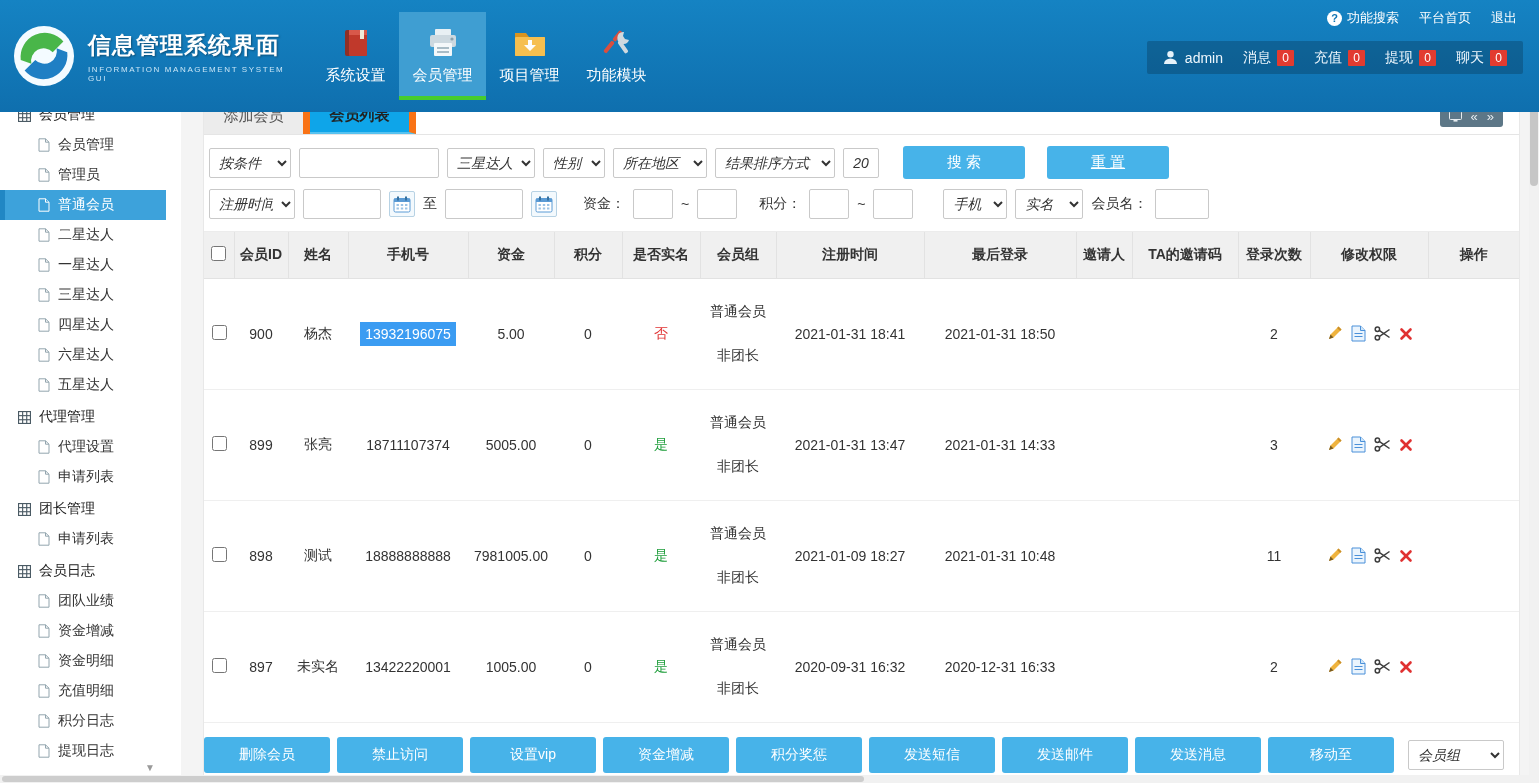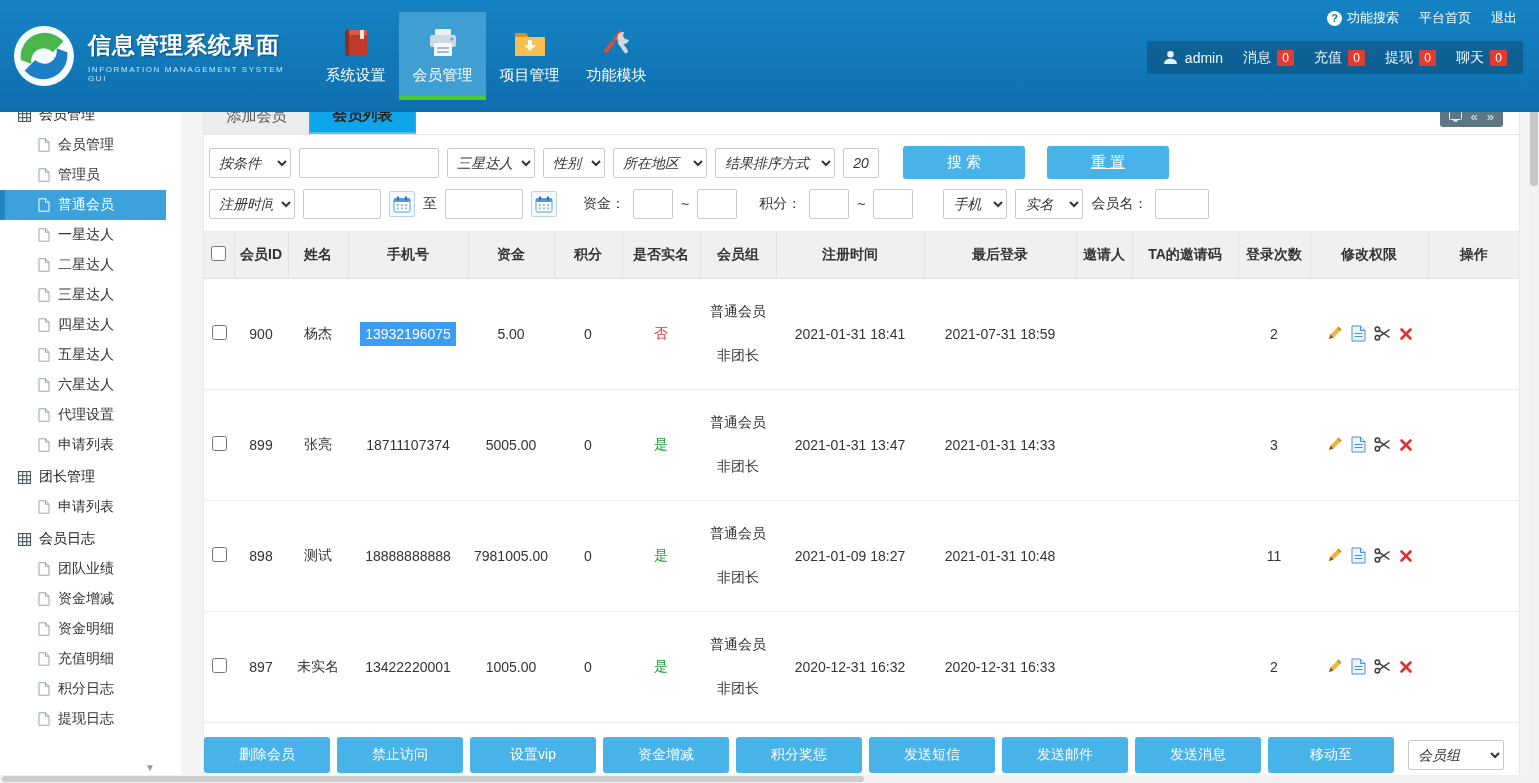--- a/index.html
+++ b/index.html
@@ -38,21 +38,21 @@
   .side-section { display: flex; align-items: center; gap: 8px; height: 30px; padding-left: 18px; font-size: 14px; color: #222; cursor: pointer; margin-top: 2px; }
   .side-item { display: flex; align-items: center; gap: 8px; height: 30px; padding-left: 38px; font-size: 14px; color: #333; cursor: pointer; }
   .side-item.active { background: #3da2db; color: #fff; border-left: 5px solid #2187c4; padding-left: 33px; margin-right: 15px; }
   .side-item.active svg path { stroke: #fff; fill: #3da2db; }
   .side-scroll-hint { position: absolute; bottom: 2px; right: 26px; color: #9a9a9a; font-size: 10px; }
 
   
   main { position: absolute; left: 181px; top: 88px; right: 10px; bottom: 8px; background: #f4f4f4; }
   .panel { position: absolute; left: 22px; top: 9px; right: 9px; bottom: 0; background: #fff; border: 1px solid #e8e8e8; border-bottom: none; }
   .tabbar { height: 37px; background: #fff; border-bottom: 1px solid #e5e5e5; display: flex; align-items: stretch; position: relative; }
-  .tab { min-width: 106px; padding: 0 14px; display: flex; align-items: center; justify-content: center; font-size: 15px; color: #555; background: #ececec; border-right: 1px solid #f97316; cursor: pointer; }
+  .tab { min-width: 106px; padding: 0 14px; display: flex; align-items: center; justify-content: center; font-size: 15px; color: #555; background: #ececec; border-right: 7px solid #f97316; cursor: pointer; }
   .tab.active { background: #0ea5e9; color: #222; font-weight: bold; border-bottom: 2px solid #56c2f0; }
   .mini-toolbar { position: absolute; right: 16px; top: 8px; height: 21px; background: #5d7787; border-radius: 3px; display: flex; align-items: center; gap: 9px; padding: 0 9px; color: #e6edf1; }
   .mini-toolbar .angles { font-size: 13px; line-height: 1; cursor: pointer; }
   .mini-toolbar .icon { cursor: pointer; }
 
   
   .filters { padding: 6px 5px 7px; border-bottom: 1px solid #ececec; }
   .frow { display: flex; align-items: center; gap: 8px; padding: 5px 0; }
   select, input[type="text"] {
     height: 30px; border: 1px solid #c9c9c9; border-radius: 2px; background: #fff;
@@ -242,66 +242,80 @@
         </span>
         <span>普通会员</span>
       </div>
       <div class="side-item">
         <span class="icon">
           <svg width="12" height="14" viewBox="0 0 12 14">
             <path d="M1 0.8 h6.5 L11 4.2 V13.2 H1 z" fill="#fff" stroke="#93a5ae"></path>
             <path d="M7.5 0.8 V4.2 H11" fill="none" stroke="#93a5ae"></path>
           </svg>
         </span>
+        <span>二星达人</span>
+      </div>
+      <div class="side-item">
+        <span class="icon">
+          <svg width="12" height="14" viewBox="0 0 12 14">
+            <path d="M1 0.8 h6.5 L11 4.2 V13.2 H1 z" fill="#fff" stroke="#93a5ae"></path>
+            <path d="M7.5 0.8 V4.2 H11" fill="none" stroke="#93a5ae"></path>
+          </svg>
+        </span>
         <span>一星达人</span>
       </div>
       <div class="side-item">
         <span class="icon">
           <svg width="12" height="14" viewBox="0 0 12 14">
             <path d="M1 0.8 h6.5 L11 4.2 V13.2 H1 z" fill="#fff" stroke="#93a5ae"></path>
             <path d="M7.5 0.8 V4.2 H11" fill="none" stroke="#93a5ae"></path>
           </svg>
         </span>
-        <span>二星达人</span>
-      </div>
-      <div class="side-item">
-        <span class="icon">
-          <svg width="12" height="14" viewBox="0 0 12 14">
-            <path d="M1 0.8 h6.5 L11 4.2 V13.2 H1 z" fill="#fff" stroke="#93a5ae"></path>
-            <path d="M7.5 0.8 V4.2 H11" fill="none" stroke="#93a5ae"></path>
-          </svg>
-        </span>
         <span>三星达人</span>
       </div>
       <div class="side-item">
         <span class="icon">
           <svg width="12" height="14" viewBox="0 0 12 14">
             <path d="M1 0.8 h6.5 L11 4.2 V13.2 H1 z" fill="#fff" stroke="#93a5ae"></path>
             <path d="M7.5 0.8 V4.2 H11" fill="none" stroke="#93a5ae"></path>
           </svg>
         </span>
         <span>四星达人</span>
       </div>
       <div class="side-item">
         <span class="icon">
           <svg width="12" height="14" viewBox="0 0 12 14">
             <path d="M1 0.8 h6.5 L11 4.2 V13.2 H1 z" fill="#fff" stroke="#93a5ae"></path>
             <path d="M7.5 0.8 V4.2 H11" fill="none" stroke="#93a5ae"></path>
           </svg>
         </span>
+        <span>六星达人</span>
+      </div>
+      <div class="side-item">
+        <span class="icon">
+          <svg width="12" height="14" viewBox="0 0 12 14">
+            <path d="M1 0.8 h6.5 L11 4.2 V13.2 H1 z" fill="#fff" stroke="#93a5ae"></path>
+            <path d="M7.5 0.8 V4.2 H11" fill="none" stroke="#93a5ae"></path>
+          </svg>
+        </span>
         <span>五星达人</span>
       </div>
-      <div class="side-item">
-        <span class="icon">
-          <svg width="12" height="14" viewBox="0 0 12 14">
-            <path d="M1 0.8 h6.5 L11 4.2 V13.2 H1 z" fill="#fff" stroke="#93a5ae"></path>
-            <path d="M7.5 0.8 V4.2 H11" fill="none" stroke="#93a5ae"></path>
-          </svg>
-        </span>
-        <span>六星达人</span>
+      <div class="side-section">
+        <span class="icon">
+          <svg width="13" height="13" viewBox="0 0 14 14">
+            <g stroke="#4a5a64" stroke-width="1.2" fill="#fff">
+              <rect x="0.6" y="0.6" width="12.8" height="12.8"></rect>
+              <line x1="0.6" y1="5" x2="13.4" y2="5"></line>
+              <line x1="0.6" y1="9.4" x2="13.4" y2="9.4"></line>
+              <line x1="5" y1="0.6" x2="5" y2="13.4"></line>
+              <line x1="9.4" y1="0.6" x2="9.4" y2="13.4"></line>
+            </g>
+          </svg>
+        </span>
+        <span>代理管理</span>
       </div>
       <div class="side-item">
         <span class="icon">
           <svg width="12" height="14" viewBox="0 0 12 14">
             <path d="M1 0.8 h6.5 L11 4.2 V13.2 H1 z" fill="#fff" stroke="#93a5ae"></path>
             <path d="M7.5 0.8 V4.2 H11" fill="none" stroke="#93a5ae"></path>
           </svg>
         </span>
         <span>代理设置</span>
       </div>
@@ -546,21 +560,21 @@
             <td>5.00</td>
             <td>0</td>
             <td><span class="v-no">否</span></td>
             <td>
               <div class="group-stack">
                 <div>普通会员</div>
                 <div>非团长</div>
               </div>
             </td>
             <td>2021-01-31 18:41</td>
-            <td>2021-07-31 18:59</td>
+            <td>2021-01-31 18:50</td>
             <td></td>
             <td></td>
             <td>2</td>
             <td>
               <div class="perm-icons">
                 <span class="icon">
                   <svg width="17" height="17" viewBox="0 0 17 17">
                     <path d="M3 14 l1.5-4.5 8-8 3 3-8 8 z" fill="#efb33e"></path>
                     <path d="M3 14 l4.5-1.5 -3-3 z" fill="#7a5c22"></path>
                     <path d="M12.5 1.5 l3 3 -1.4 1.4 -3-3 z" fill="#c98f2a"></path>
@@ -719,21 +733,21 @@
             <td><span>13422220001</span></td>
             <td>1005.00</td>
             <td>0</td>
             <td><span class="v-yes">是</span></td>
             <td>
               <div class="group-stack">
                 <div>普通会员</div>
                 <div>非团长</div>
               </div>
             </td>
-            <td>2020-12-31 16:32</td>
+            <td>2020-09-31 16:32</td>
             <td>2020-12-31 16:33</td>
             <td></td>
             <td></td>
             <td>2</td>
             <td>
               <div class="perm-icons">
                 <span class="icon">
                   <svg width="17" height="17" viewBox="0 0 17 17">
                     <path d="M3 14 l1.5-4.5 8-8 3 3-8 8 z" fill="#efb33e"></path>
                     <path d="M3 14 l4.5-1.5 -3-3 z" fill="#7a5c22"></path>

